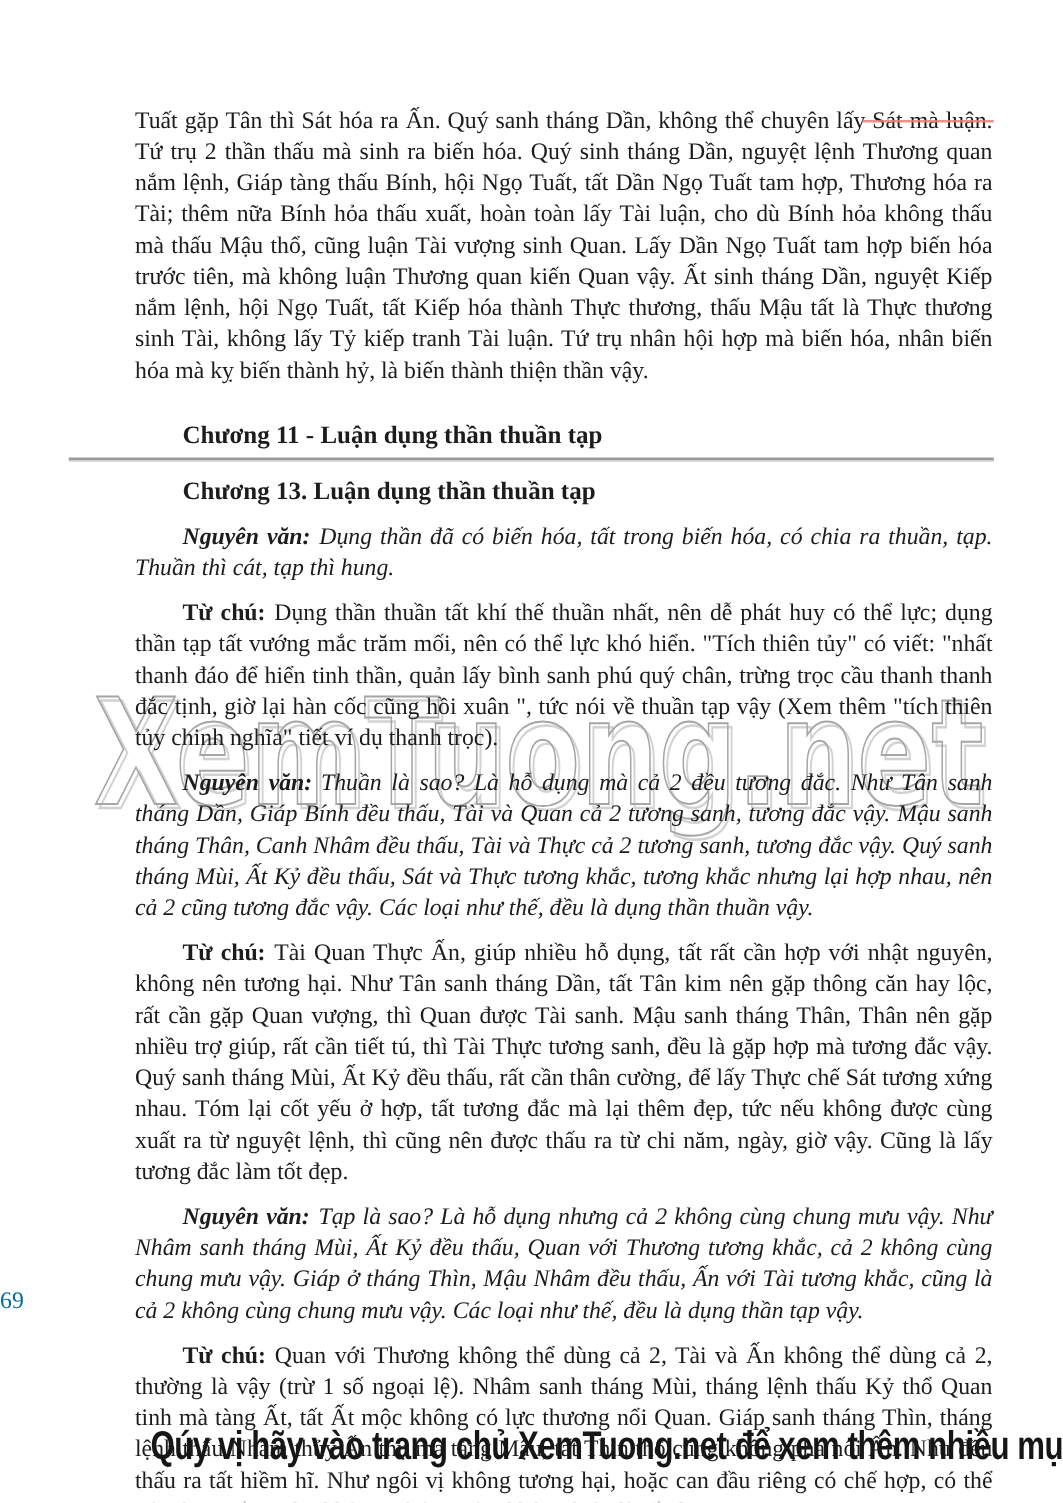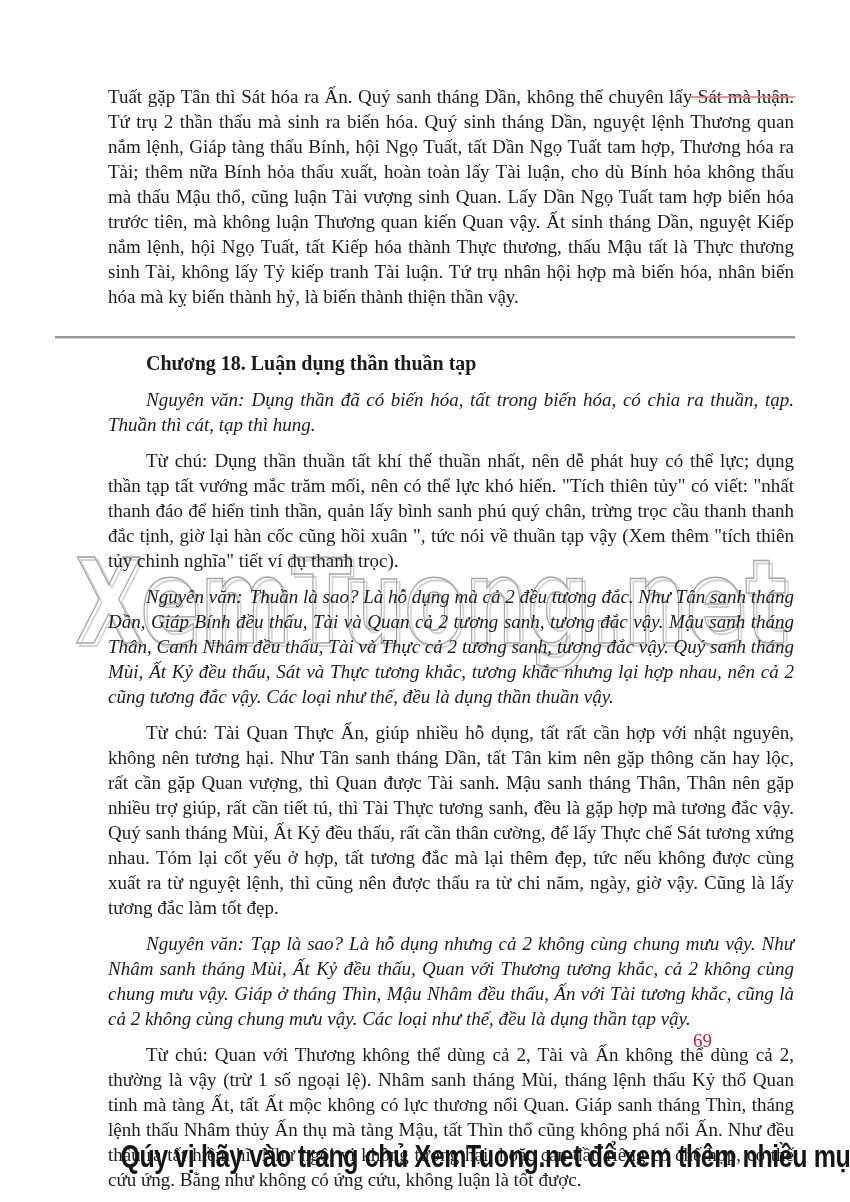--- a/index.html
+++ b/index.html
@@ -4,28 +4,28 @@
 <style>
   html,body{margin:0;padding:0;background:#ffffff;}
   .sheet{position:relative;width:850px;height:1202px;background:#ffffff;overflow:hidden;
          font-family:"Liberation Serif", serif;color:#1c1c1c;}
   .textblock{position:absolute;left:108px;top:84px;width:686px;z-index:2;
              font-size:19px;line-height:25px;text-align:justify;}
   .para{margin:0 0 11px 0;}
   .cont{text-indent:0;margin-bottom:27px;}
   .ind{text-indent:38px;}
   .nv{font-style:italic;}
-  .lbl{font-weight:normal;margin-right:7px;}
+  .lbl{font-weight:bold;margin-right:7px;}
   .h{font-weight:bold;font-size:20px;line-height:24px;text-align:left;text-indent:0;}
   .h1x{margin:12px 0 0 38px;}
   .h2x{margin:12px 0 12px 38px;}
   .rule{height:2px;background:#999;border-bottom:1px solid #cfcfcf;
         margin:6px 0 4px -53px;width:740px;}
-  .pagenum{position:absolute;left:0;top:1030px;width:712px;text-align:right;
-           font-size:19px;color:#be185d;z-index:2;}
+  .pagenum{position:absolute;left:0;top:1030px;width:712px;text-align:left;
+           font-size:19px;color:#0369a1;z-index:2;}
   .footer{position:absolute;left:0;top:1138px;width:850px;text-align:center;z-index:2;}
   .footer .ftxt{display:inline-block;white-space:nowrap;transform:scaleX(0.78);
         transform-origin:50% 50%;font-family:"Liberation Sans", sans-serif;
         font-weight:bold;font-size:32px;color:#161616;letter-spacing:-0.5px;}
   .watermark{position:absolute;left:66px;top:530px;width:730px;height:152px;z-index:1;text-decoration:underline;}
   .redline{position:absolute;left:690px;top:96px;width:105px;height:2px;
            background:#e4807a;opacity:.85;z-index:3;}
 </style>
 </head>
 <body>
@@ -38,23 +38,24 @@
     <svg width="730" height="152" viewBox="0 0 730 152" xmlns="http://www.w3.org/2000/svg">
       <text x="368" y="116" text-anchor="middle" font-family="DejaVu Sans, sans-serif" font-weight="bold" font-size="118" textLength="712" lengthAdjust="spacingAndGlyphs" fill="none" stroke="#d2d2d2" stroke-width="2">XemTuong.net</text>
       <text x="365" y="113" text-anchor="middle" font-family="DejaVu Sans, sans-serif" font-weight="bold" font-size="118" textLength="712" lengthAdjust="spacingAndGlyphs" fill="none" stroke="#a6a6a6" stroke-width="1.6">XemTuong.net</text>
     </svg>
   </div>
 
   <div class="textblock">
 
     <p class="para cont">Tuất gặp Tân thì Sát hóa ra Ấn. Quý sanh tháng Dần, không thể chuyên lấy Sát mà luận. Tứ trụ 2 thần thấu mà sinh ra biến hóa. Quý sinh tháng Dần, nguyệt lệnh Thương quan nắm lệnh, Giáp tàng thấu Bính, hội Ngọ Tuất, tất Dần Ngọ Tuất tam hợp, Thương hóa ra Tài; thêm nữa Bính hỏa thấu xuất, hoàn toàn lấy Tài luận, cho dù Bính hỏa không thấu mà thấu Mậu thổ, cũng luận Tài vượng sinh Quan. Lấy Dần Ngọ Tuất tam hợp biến hóa trước tiên, mà không luận Thương quan kiến Quan vậy. Ất sinh tháng Dần, nguyệt Kiếp nắm lệnh, hội Ngọ Tuất, tất Kiếp hóa thành Thực thương, thấu Mậu tất là Thực thương sinh Tài, không lấy Tỷ kiếp tranh Tài luận. Tứ trụ nhân hội hợp mà biến hóa, nhân biến hóa mà kỵ biến thành hỷ, là biến thành thiện thần vậy.</p>
 
+    <div class="h h1x">Chương 11 - Luận dụng thần thuần tạp</div>
     <div class="rule"></div>
 
-    <div class="h h2x">Chương 18. Luận dụng thần thuần tạp</div>
+    <div class="h h2x">Chương 13. Luận dụng thần thuần tạp</div>
 
     <p class="para ind nv">
       <span class="lbl">Nguyên văn:</span><span>Dụng thần đã có biến hóa, tất trong biến hóa, có chia ra thuần, tạp. Thuần thì cát, tạp thì hung.</span>
     </p>
 
     <p class="para ind">
       <span class="lbl">Từ chú:</span><span>Dụng thần thuần tất khí thế thuần nhất, nên dễ phát huy có thể lực; dụng thần tạp tất vướng mắc trăm mối, nên có thể lực khó hiển. "Tích thiên tủy" có viết: "nhất thanh đáo để hiển tinh thần, quản lấy bình sanh phú quý chân, trừng trọc cầu thanh thanh đắc tịnh, giờ lại hàn cốc cũng hồi xuân ", tức nói về thuần tạp vậy (Xem thêm "tích thiên tủy chinh nghĩa" tiết ví dụ thanh trọc).</span>
     </p>
 
     <p class="para ind nv">

